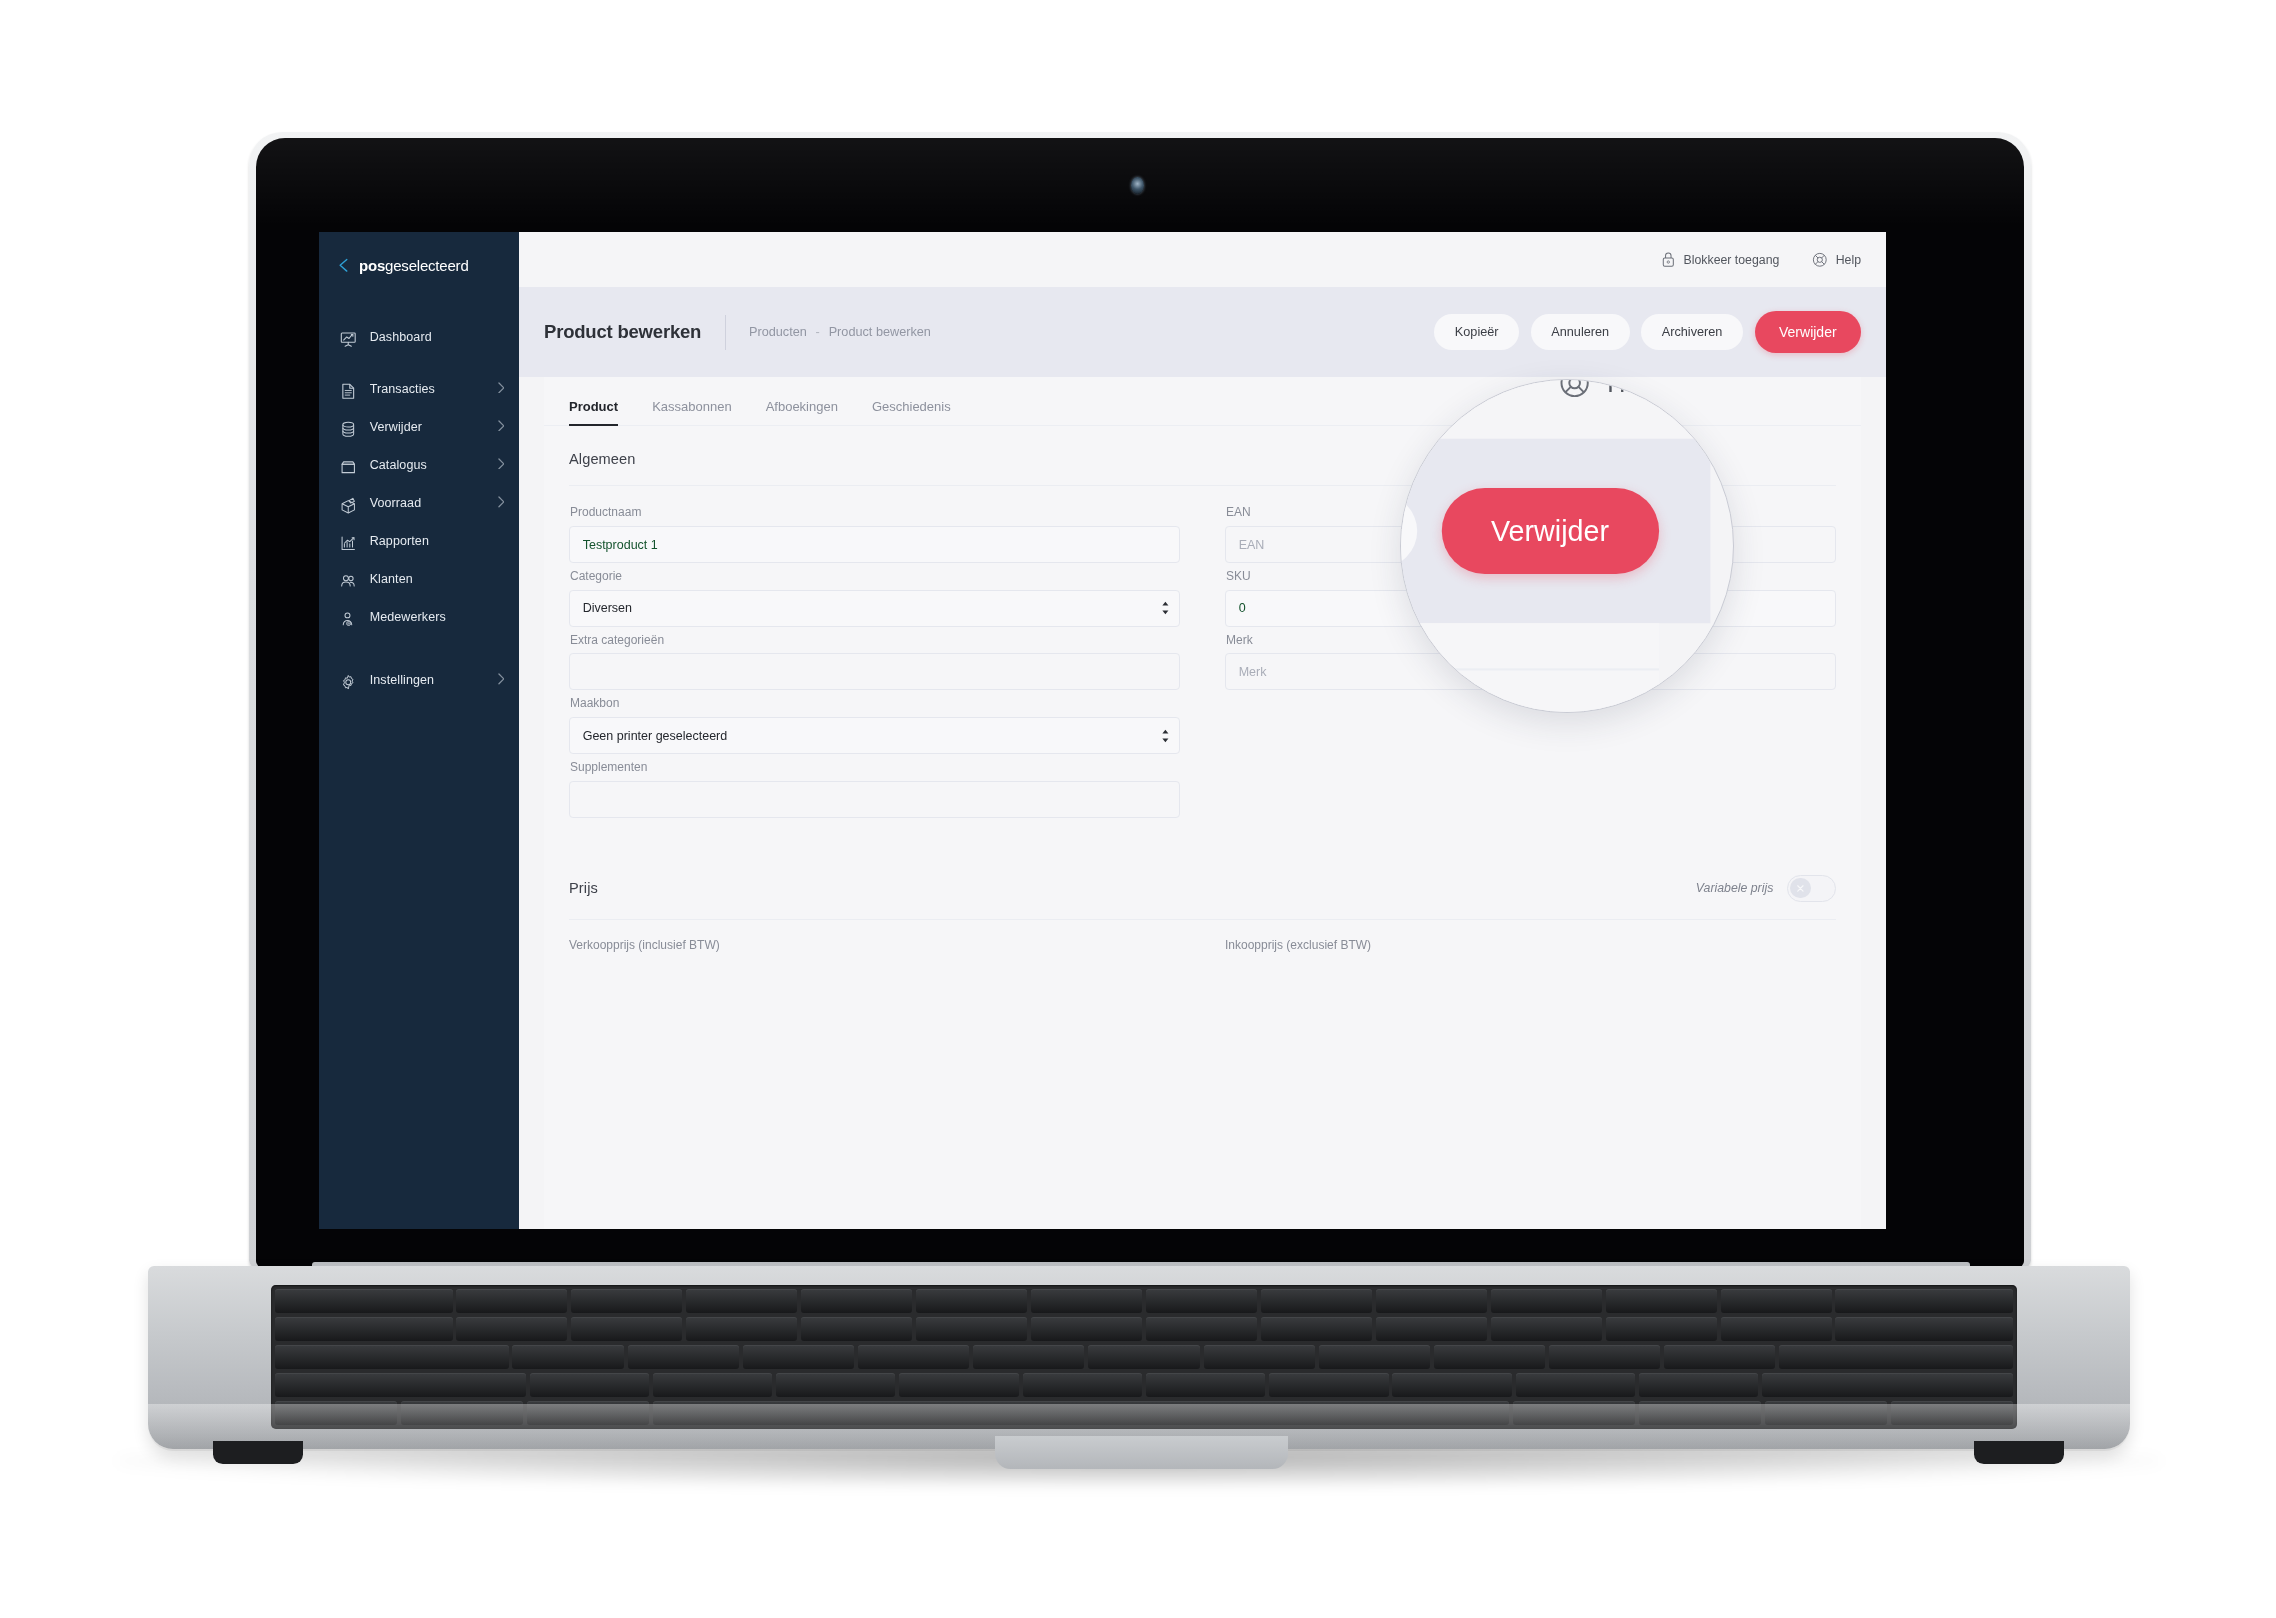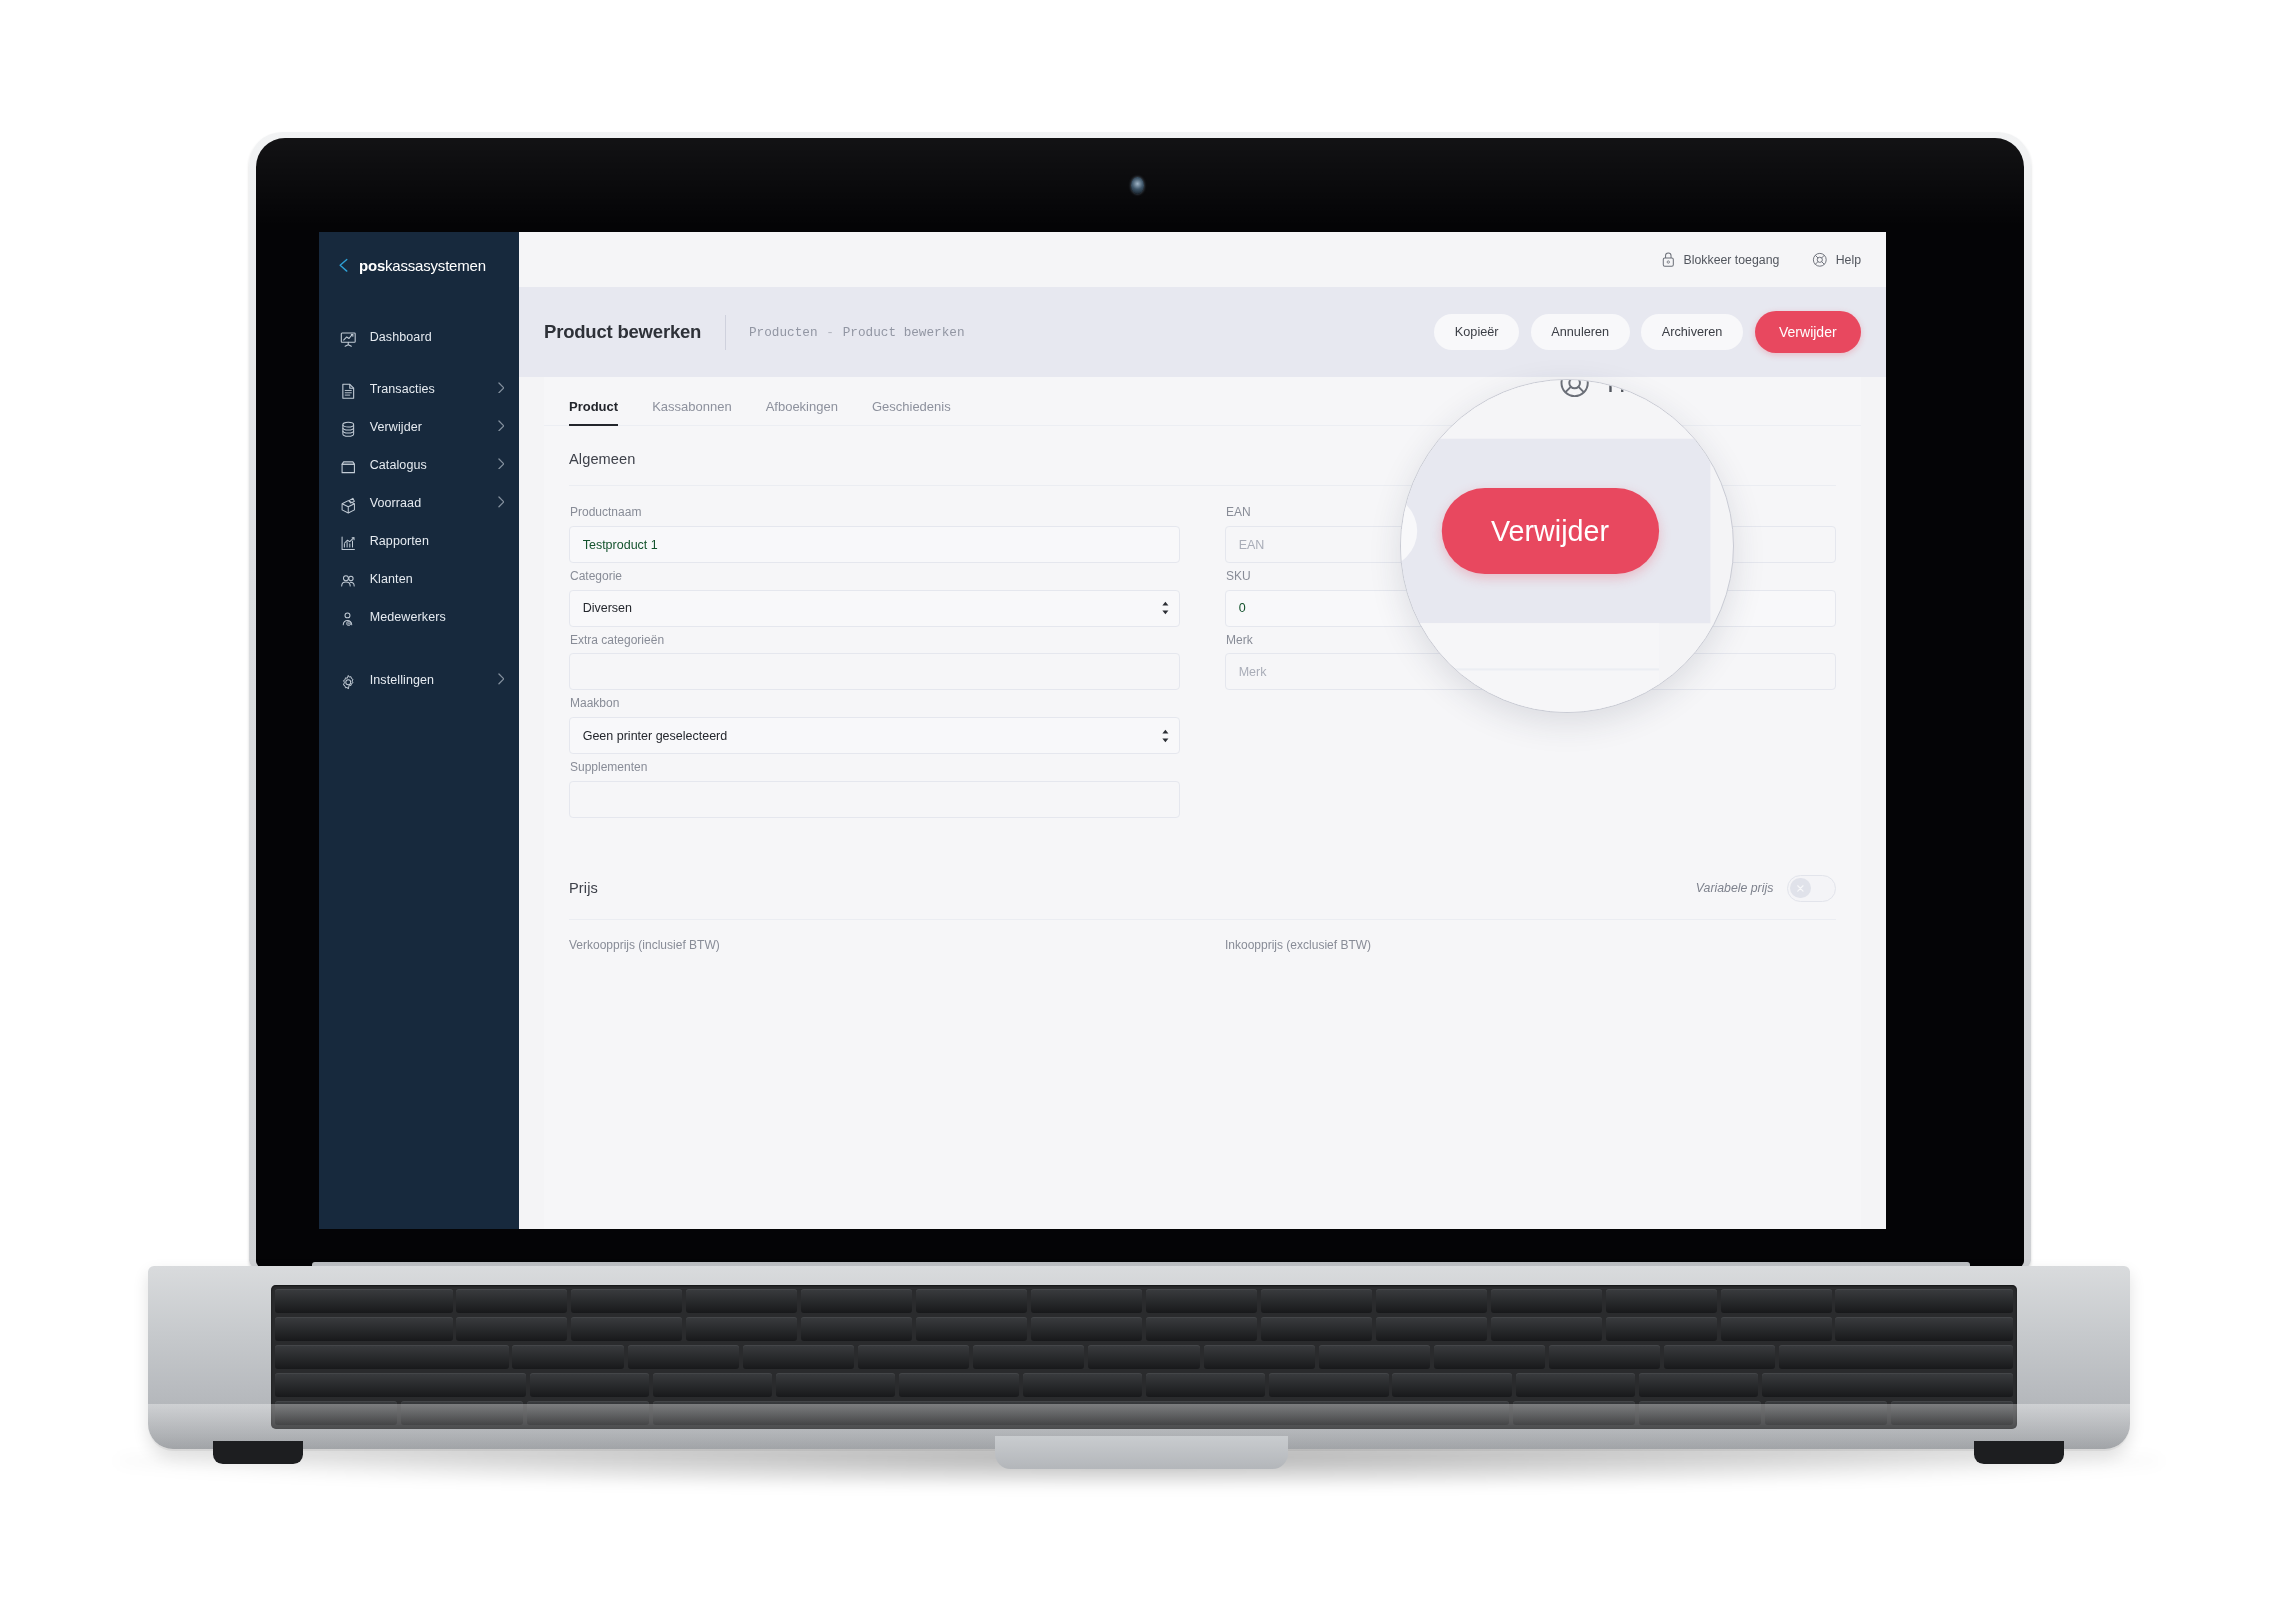--- a/index.html
+++ b/index.html
@@ -101,21 +101,21 @@
   .main{flex:1;display:flex;flex-direction:column;min-width:0;background:#f4f4f6;}
 
   .topbar{height:55px;background:#f5f5f7;display:flex;align-items:center;justify-content:flex-end;
           padding-right:25px;gap:33px;flex:none;}
   .tb-item{display:flex;align-items:center;gap:7.8px;color:#52565e;font-size:12.3px;cursor:pointer;white-space:nowrap;}
   .tb-item svg{flex:none;}
 
   .pagehead{background:#e7e8f0;padding:0 25px;height:90px;display:flex;align-items:center;gap:0;flex:none;}
   .ph-title{font-size:18.5px;font-weight:700;color:#2e3138;letter-spacing:-0.2px;white-space:nowrap;}
   .ph-sep{width:1px;height:35px;background:#cfd1dd;margin:0 23.4px;}
-  .crumbs{display:flex;align-items:center;gap:8.8px;font-size:12.7px;color:#9296a3;white-space:nowrap;font-family:Liberation Mono, monospace;}
+  .crumbs{display:flex;align-items:center;gap:8.8px;font-size:12.7px;color:#9296a3;white-space:nowrap;}
   .crumbs .sepdash{color:#b2b5bf;}
   .crumbs a{color:#9296a3;text-decoration:none;cursor:pointer;}
   .ph-actions{margin-left:auto;display:flex;align-items:center;gap:11.7px;}
   .btn{border:none;border-radius:21.5px;font-size:12.7px;padding:10.7px 20.5px;cursor:pointer;
        font-family:"Liberation Sans",sans-serif;white-space:nowrap;}
   .btn-light{background:#f8f8fa;color:#3b3e45;}
   .btn-danger{background:#e8485f;color:#fff;padding:12.7px 24.4px;font-size:14px;border-radius:25px;
               box-shadow:0 2px 5.9px rgba(232,72,95,.28);}
 
   .card{margin:0 25px;background:#f6f6f8;flex:1;min-height:0;display:flex;flex-direction:column;overflow:hidden;}
@@ -179,21 +179,21 @@
 
     <div class="screen">
 
       <div class="app">
 
         <aside class="sidebar">
           <div class="brand">
             <svg class="brand-mark" viewBox="0 0 20 20">
               <path d="M13 3 L5 10 L13 17" fill="none" stroke="#2e9fd4" stroke-width="1.7" stroke-linecap="round" stroke-linejoin="round"></path>
             </svg>
-            <div class="brand-txt"><b>pos</b><span>kassasystemen</span></div>
+            <div class="brand-txt"><b>pos</b><span>geselecteerd</span></div>
           </div>
 
           <nav class="nav">
 
             <div class="nav-item">
               <svg class="ico" viewBox="0 0 24 24">
                 <rect x="3" y="4" width="18" height="12" rx="1" fill="none" stroke="#dbe3ec" stroke-width="1.4"></rect>
                 <path d="M6 13l4-4 3 2 4-5" fill="none" stroke="#dbe3ec" stroke-width="1.4" stroke-linecap="round" stroke-linejoin="round"></path>
                 <path d="M16 6h2v2" fill="none" stroke="#dbe3ec" stroke-width="1.4" stroke-linecap="round"></path>
                 <path d="M12 16v3M8 21l4-2 4 2" fill="none" stroke="#dbe3ec" stroke-width="1.4" stroke-linecap="round" stroke-linejoin="round"></path>

